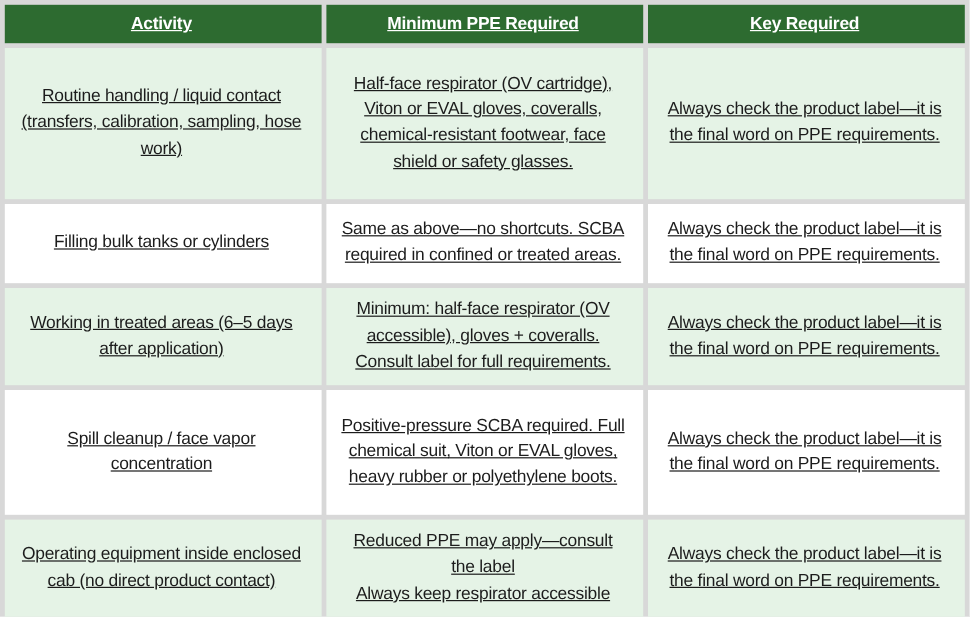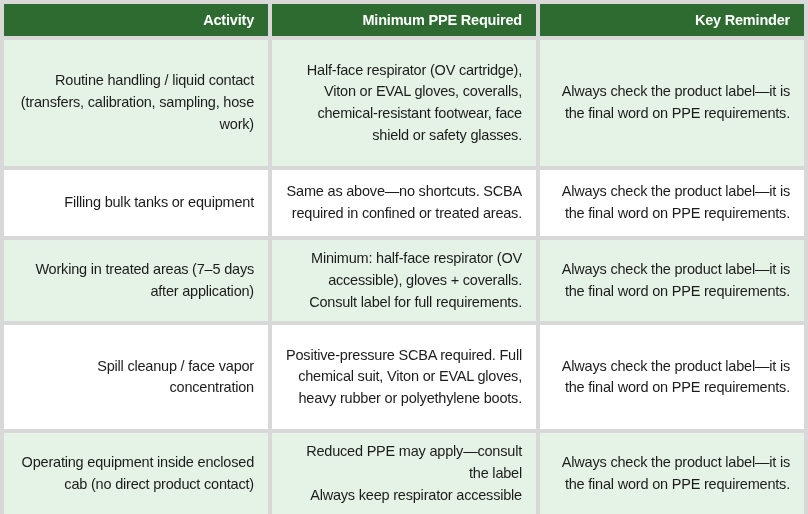--- a/index.html
+++ b/index.html
@@ -17,24 +17,25 @@
   table.ppe-table {
     width: 808px;
     height: 514px;
     table-layout: fixed;
     border-collapse: separate;
     border-spacing: 4px;
   }
   table.ppe-table col { width: 33.33%; }
   th, td {
     box-sizing: border-box;
-    text-align: right;
+    text-align: center;
     vertical-align: middle;
     padding: 8px 14px 8px 11px;
     letter-spacing: -0.2px;
+    text-decoration: underline;
   }
   th {
     background: #2d6b30;
     color: #ffffff;
     font-size: 14.5px;
     font-weight: bold;
     height: 32px;
     padding-top: 4px;
     padding-bottom: 4px;
   }
@@ -59,36 +60,36 @@
   <table class="ppe-table">
     <colgroup>
         <col>
         <col>
         <col>
       </colgroup>
     <thead>
       <tr>
         <th>Activity</th>
         <th>Minimum PPE Required</th>
-        <th>Key Reminder</th>
+        <th>Key Required</th>
       </tr>
     </thead>
     <tbody>
       <tr class="row-alt r1">
         <td>Routine handling / liquid contact (transfers, calibration, sampling, hose work)</td>
         <td>Half-face respirator (OV cartridge), Viton or EVAL gloves, coveralls, chemical-resistant footwear, face shield or safety glasses.</td>
         <td>Always check the product label—it is the final word on PPE requirements.</td>
       </tr>
       <tr class="row-plain r2">
-        <td>Filling bulk tanks or equipment</td>
+        <td>Filling bulk tanks or cylinders</td>
         <td>Same as above—no shortcuts. SCBA required in confined or treated areas.</td>
         <td>Always check the product label—it is the final word on PPE requirements.</td>
       </tr>
       <tr class="row-alt r3">
-        <td>Working in treated areas (7–5 days after application)</td>
+        <td>Working in treated areas (6–5 days after application)</td>
         <td>Minimum: half-face respirator (OV accessible), gloves + coveralls. Consult label for full requirements.</td>
         <td>Always check the product label—it is the final word on PPE requirements.</td>
       </tr>
       <tr class="row-plain r4">
         <td>Spill cleanup / face vapor concentration</td>
         <td>Positive-pressure SCBA required. Full chemical suit, Viton or EVAL gloves, heavy rubber or polyethylene boots.</td>
         <td>Always check the product label—it is the final word on PPE requirements.</td>
       </tr>
       <tr class="row-alt r5">
         <td>Operating equipment inside enclosed cab (no direct product contact)</td>

